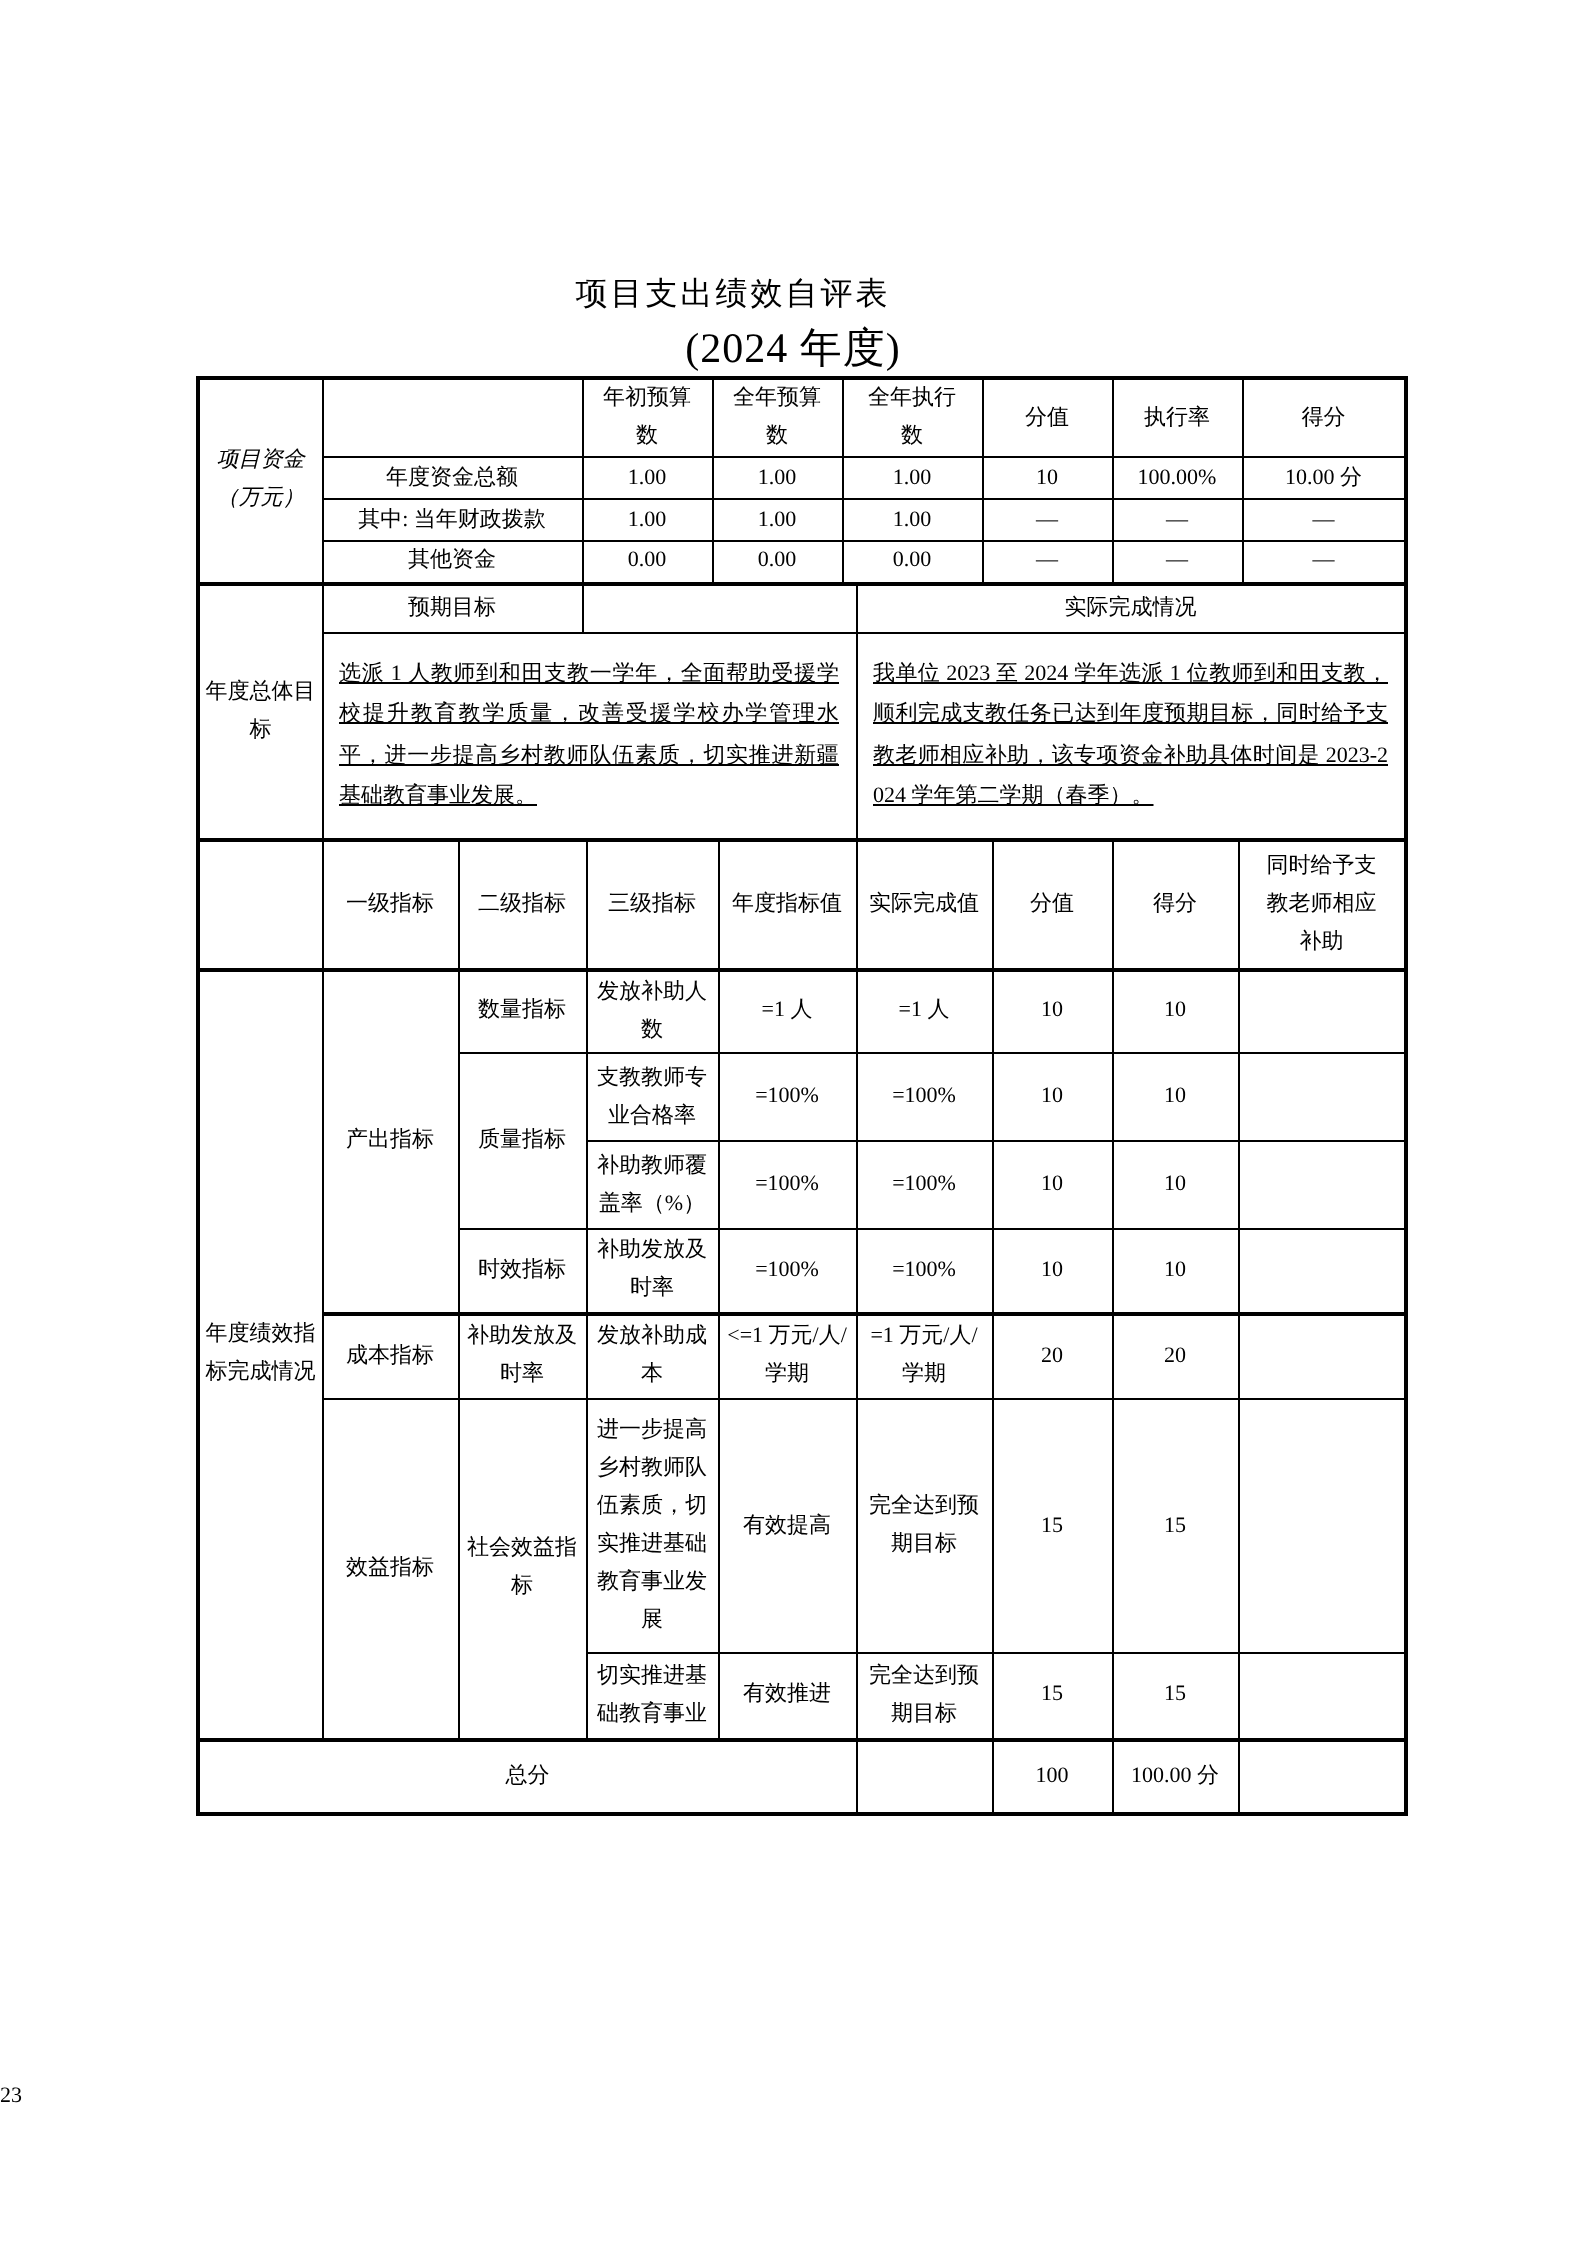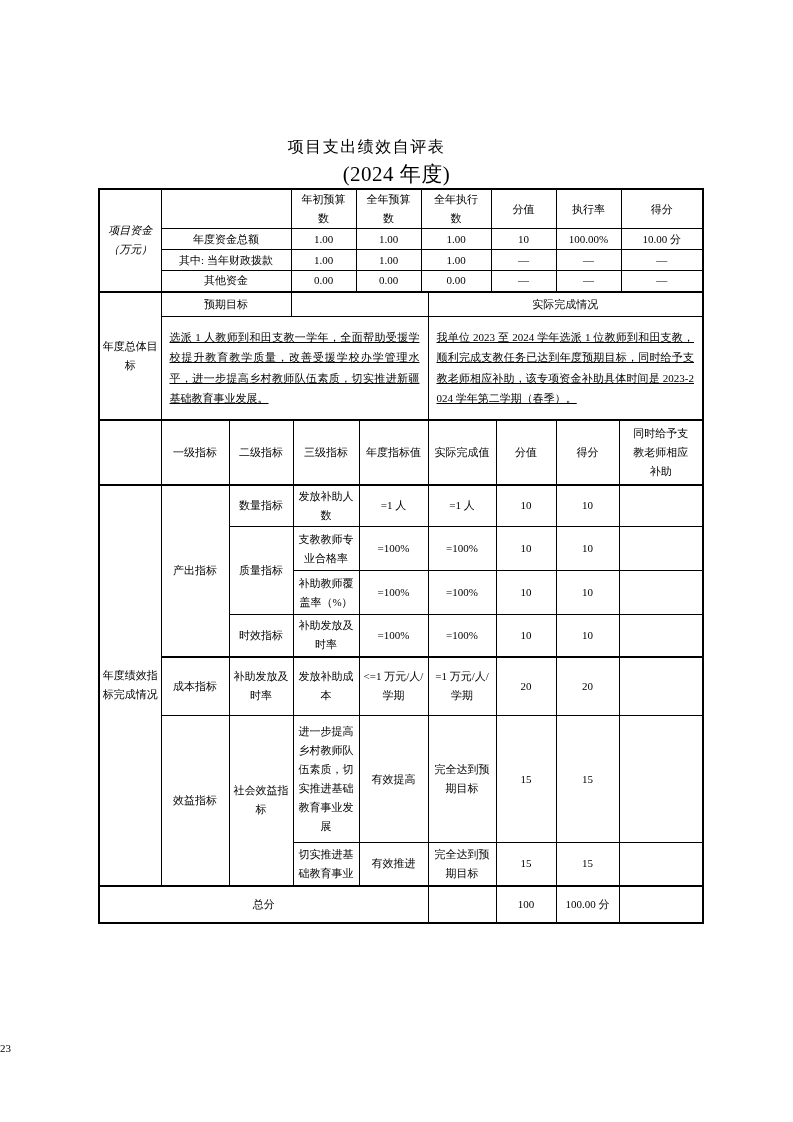--- a/index.html
+++ b/index.html
@@ -177,21 +177,21 @@
     </tr>
     <tr style="height:42px">
       <td>时效指标</td>
       <td>补助发放及时率</td>
       <td>=100%</td>
       <td>=100%</td>
       <td>10</td>
       <td>10</td>
       <td></td>
     </tr>
-    <tr style="height:59px" class="thick-top">
+    <tr style="height:43px" class="thick-top">
       <td>成本指标</td>
       <td>补助发放及时率</td>
       <td>发放补助成本</td>
       <td>&lt;=1 万元/人/学期</td>
       <td>=1 万元/人/学期</td>
       <td>20</td>
       <td>20</td>
       <td></td>
     </tr>
     <tr style="height:127px">

